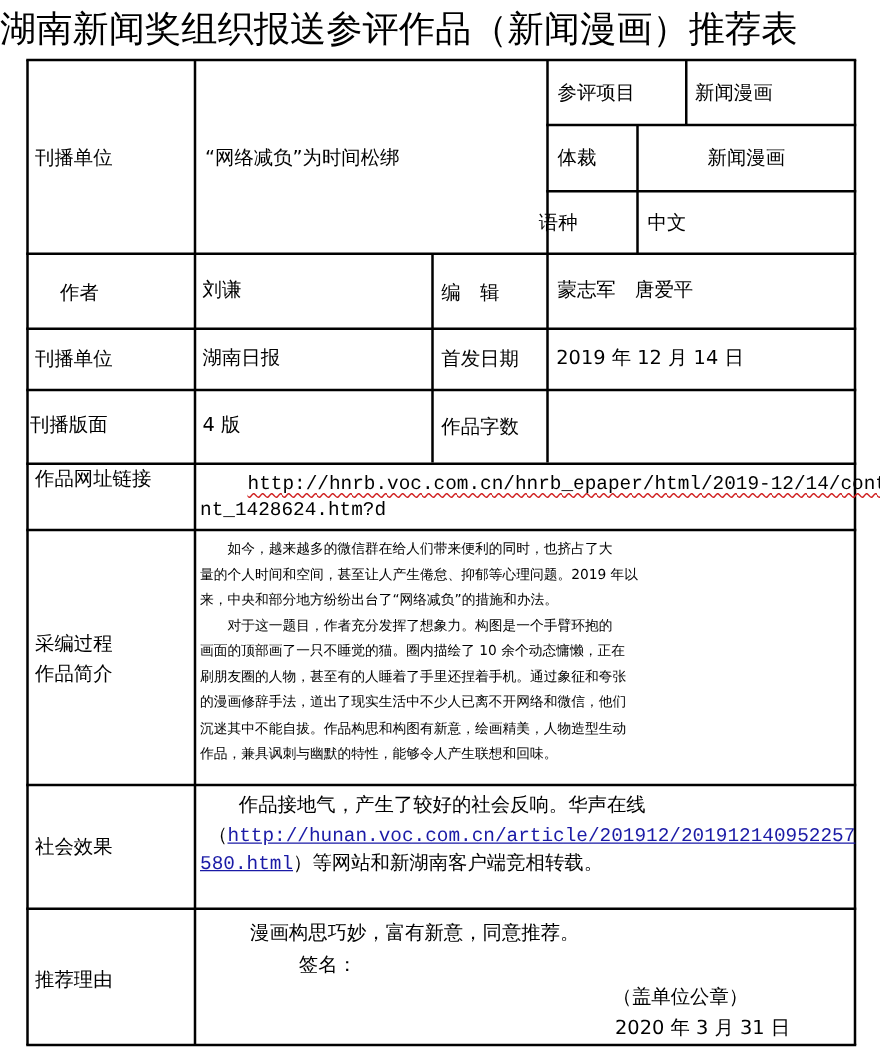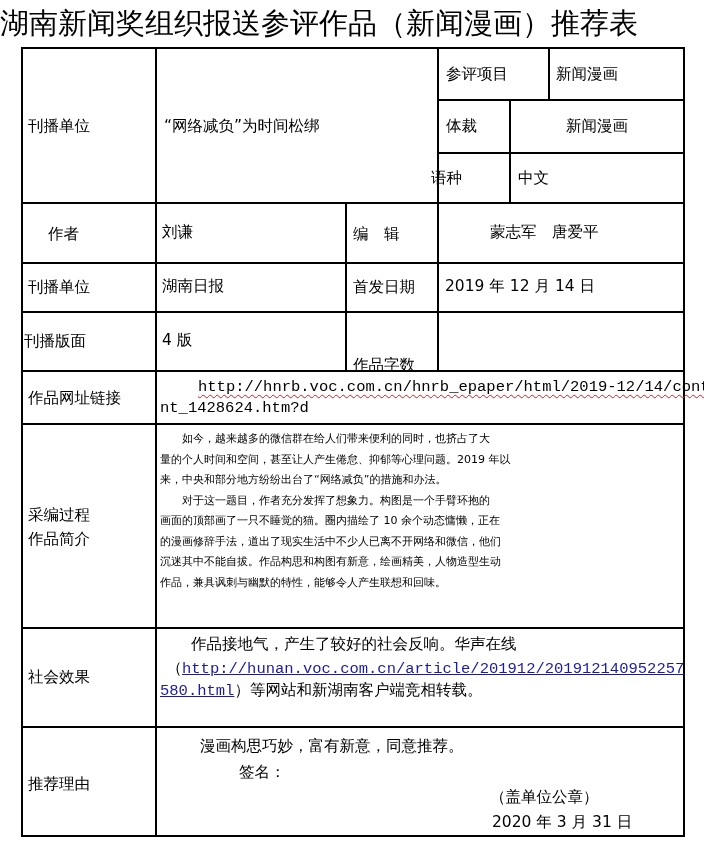--- a/index.html
+++ b/index.html
@@ -66,48 +66,49 @@
 
 <div class="cell" style="left:446px; top:116px;">体裁</div>
 <div class="cell" style="left:511px; top:116px; width:172px; text-align:center;">新闻漫画</div>
 
 <div class="cell" style="left:431px; top:168px;">语种</div>
 <div class="cell" style="left:518px; top:168px;">中文</div>
 
 <div class="cell" style="left:48px; top:224px;">作者</div>
 <div class="cell" style="left:162px; top:222px;">刘谦</div>
 <div class="cell" style="left:353px; top:224px;">编　辑</div>
-<div class="cell" style="left:446px; top:222px;margin-left:44px;">蒙志军　唐爱平</div>
+<div class="cell" style="left:446px; top:222px;">蒙志军　唐爱平</div>
 
 <div class="cell" style="left:28px; top:277px;">刊播单位</div>
 <div class="cell" style="left:162px; top:276px;">湖南日报</div>
 <div class="cell" style="left:353px; top:277px;">首发日期</div>
 <div class="cell" style="left:445px; top:276px;">2019 年 12 月 14 日</div>
 
 <div class="cell" style="left:24px; top:331px;font-family:Liberation Serif, serif;">刊播版面</div>
 <div class="cell" style="left:162px; top:330px;">4 版</div>
-<div class="cell" style="left:353px; top:331px;margin-top:24px;">作品字数</div>
+<div class="cell" style="left:353px; top:331px;">作品字数</div>
 <div class="cell" style="left:446px; top:331px;"></div>
 
-<div class="cell" style="left:28px; top:388px;">作品网址链接</div>
+<div class="cell" style="left:28px; top:374px;font-family:Liberation Mono, monospace;">作品网址链接</div>
 <div class="cell mono" style="left:198px; top:377px;">
   <span class="squiggle">http://hnrb.voc.com.cn/hnrb_epaper/html/2019-12/14/conte</span>
 </div>
 <div class="cell mono" style="left:160px; top:398px;">
   <span>nt_1428624.htm?d</span>
 </div>
 
 <div class="cell" style="left:28px; top:505px;">采编过程</div>
 <div class="cell" style="left:28px; top:529px;">作品简介</div>
 <div class="para" style="left:160px; top:429px;">
   <span class="line">　　如今，越来越多的微信群在给人们带来便利的同时，也挤占了大</span>
   <span class="line">量的个人时间和空间，甚至让人产生倦怠、抑郁等心理问题。2019 年以</span>
   <span class="line">来，中央和部分地方纷纷出台了“网络减负”的措施和办法。</span>
   <span class="line">　　对于这一题目，作者充分发挥了想象力。构图是一个手臂环抱的</span>
   <span class="line">画面的顶部画了一只不睡觉的猫。圈内描绘了 10 余个动态慵懒，正在</span>
+  <span class="line">刷朋友圈的人物，甚至有的人睡着了手里还捏着手机。通过象征和夸张</span>
   <span class="line">的漫画修辞手法，道出了现实生活中不少人已离不开网络和微信，他们</span>
   <span class="line">沉迷其中不能自拔。作品构思和构图有新意，绘画精美，人物造型生动</span>
   <span class="line">作品，兼具讽刺与幽默的特性，能够令人产生联想和回味。</span>
 </div>
 
 <div class="cell" style="left:28px; top:667px;">社会效果</div>
 <div class="cell" style="left:160px; top:634px;">　　作品接地气，产生了较好的社会反响。华声在线</div>
 <div class="cell" style="left:151px; top:658px;">
   <span>　（</span><span class="mono link">http://hunan.voc.com.cn/article/201912/201912140952257</span>
 </div>

